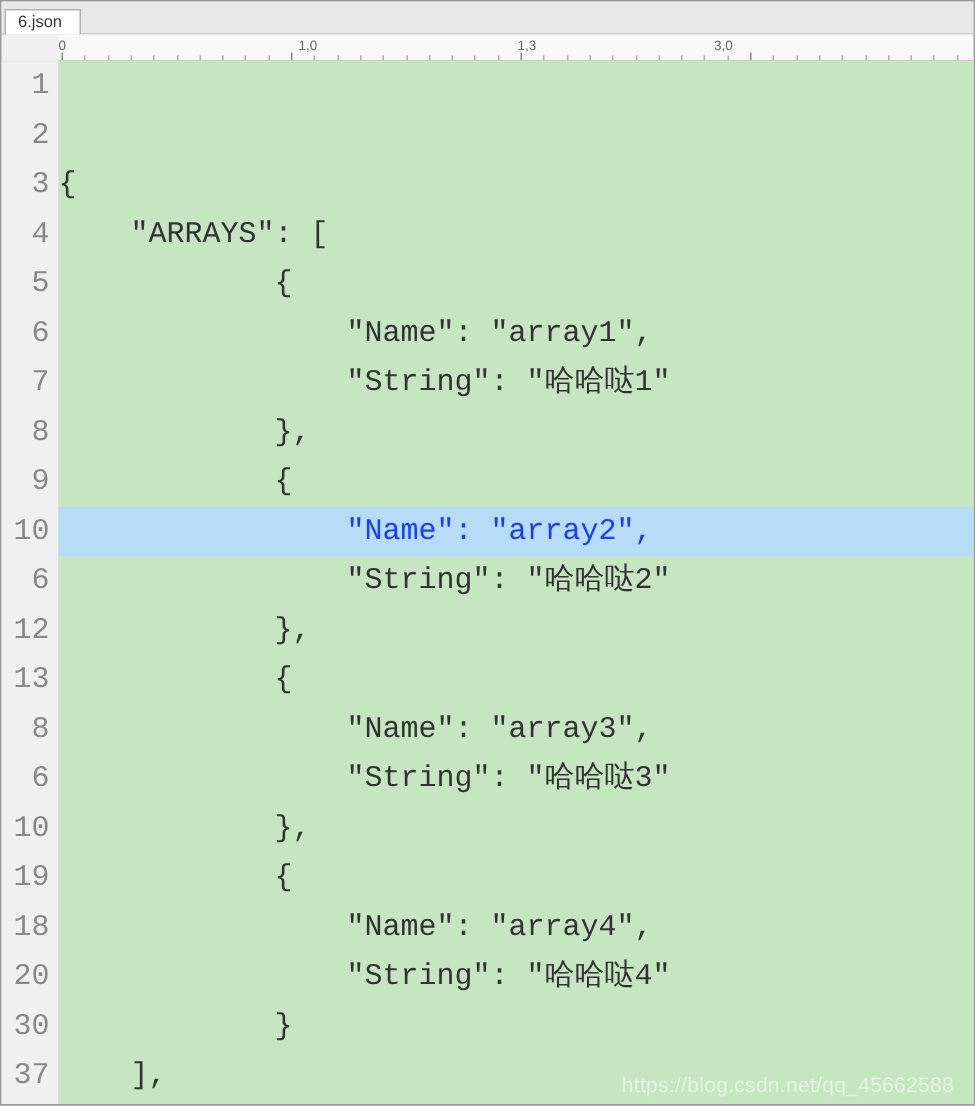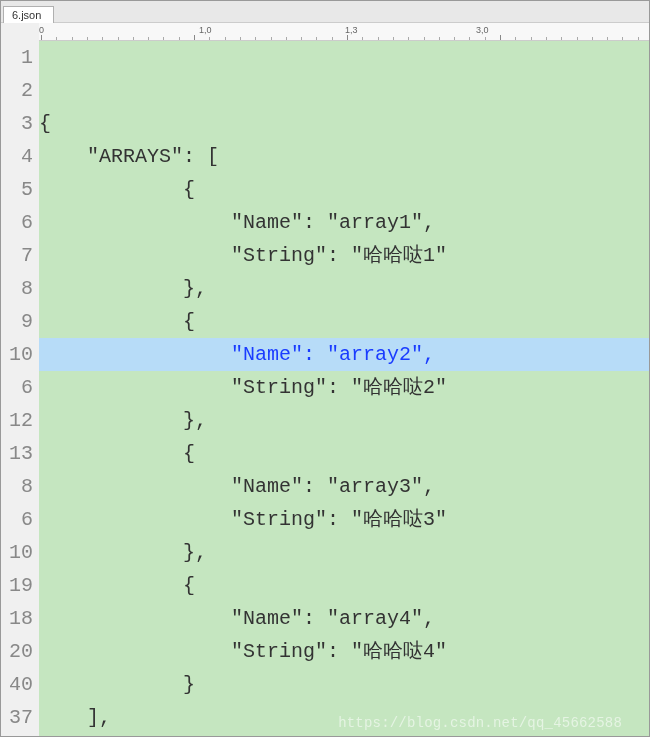--- a/index.html
+++ b/index.html
@@ -74,24 +74,24 @@
     background: #c5e6c0;
     white-space: pre;
     color: #333;
     position: relative;
   }
   .row { height: 33px; padding-left: 0; }
   .row.highlighted { background: #b7dcf8; }
   .row.hl-text { color: #1a3cff; }
   .watermark {
     position: absolute;
-    right: 28px;
+    right: 14px;
     bottom: 6px;
     color: rgba(255,255,255,0.55);
-    font-family: Liberation Mono, monospace;
+    font-family: Liberation Sans, sans-serif;
     font-size: 14px;
     letter-spacing: 0.2px;
   }
 </style>
 </head>
 <body>
 
 <div class="tab-bar">
   <div class="tab">6.json</div>
 </div>
@@ -157,20 +157,20 @@
       <div>10</div>
       <div>6</div>
       <div>12</div>
       <div>13</div>
       <div>8</div>
       <div>6</div>
       <div>10</div>
       <div>19</div>
       <div>18</div>
       <div>20</div>
-      <div>40</div>
+      <div>30</div>
       <div>37</div>
     </div>
   <div class="code" id="code">
   <div class="row">{</div><div class="row">    "ARRAYS": [</div><div class="row">            {</div><div class="row">                "Name": "array1",</div><div class="row">                "String": "哈哈哒1"</div><div class="row">            },</div><div class="row">            {</div><div class="row highlighted hl-text">                "Name": "array2",</div><div class="row">                "String": "哈哈哒2"</div><div class="row">            },</div><div class="row">            {</div><div class="row">                "Name": "array3",</div><div class="row">                "String": "哈哈哒3"</div><div class="row">            },</div><div class="row">            {</div><div class="row">                "Name": "array4",</div><div class="row">                "String": "哈哈哒4"</div><div class="row">            }</div><div class="row">    ],</div><div class="row">    "FLAG": "1",</div></div>
 </div>
 
 <div class="watermark">https://blog.csdn.net/qq_45662588</div>
 
 </body></html>

